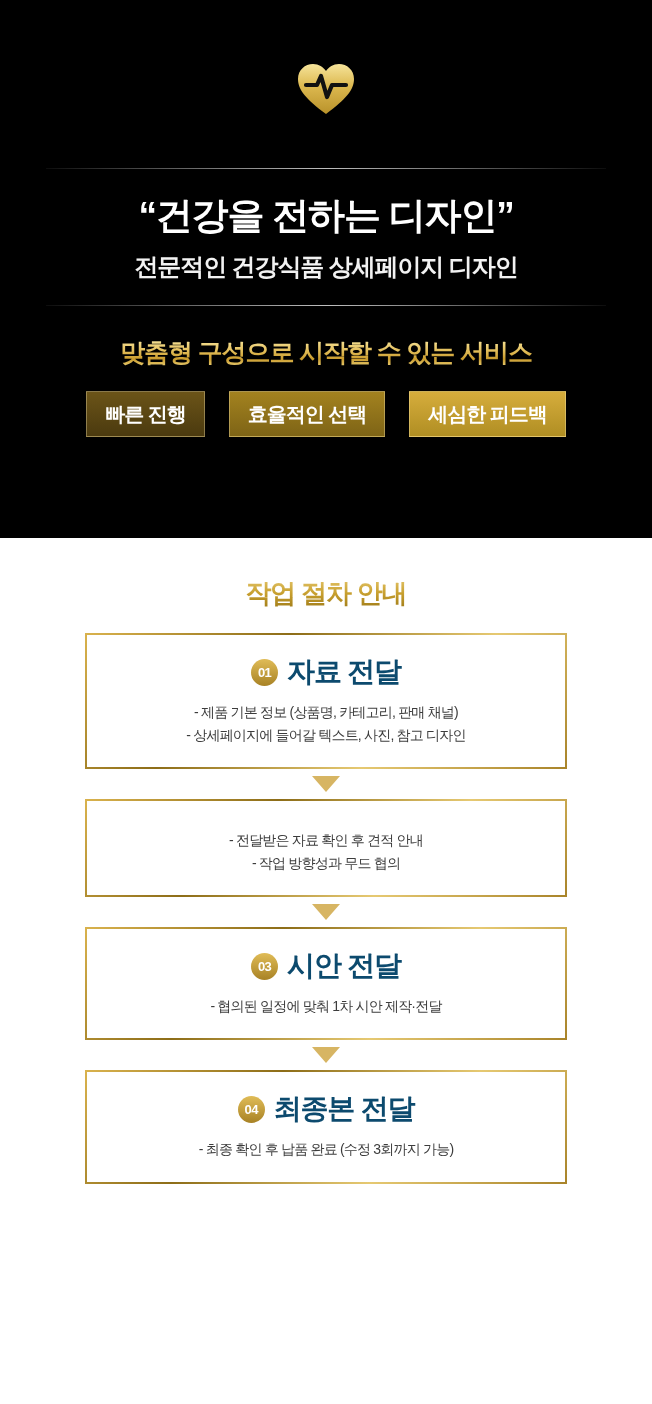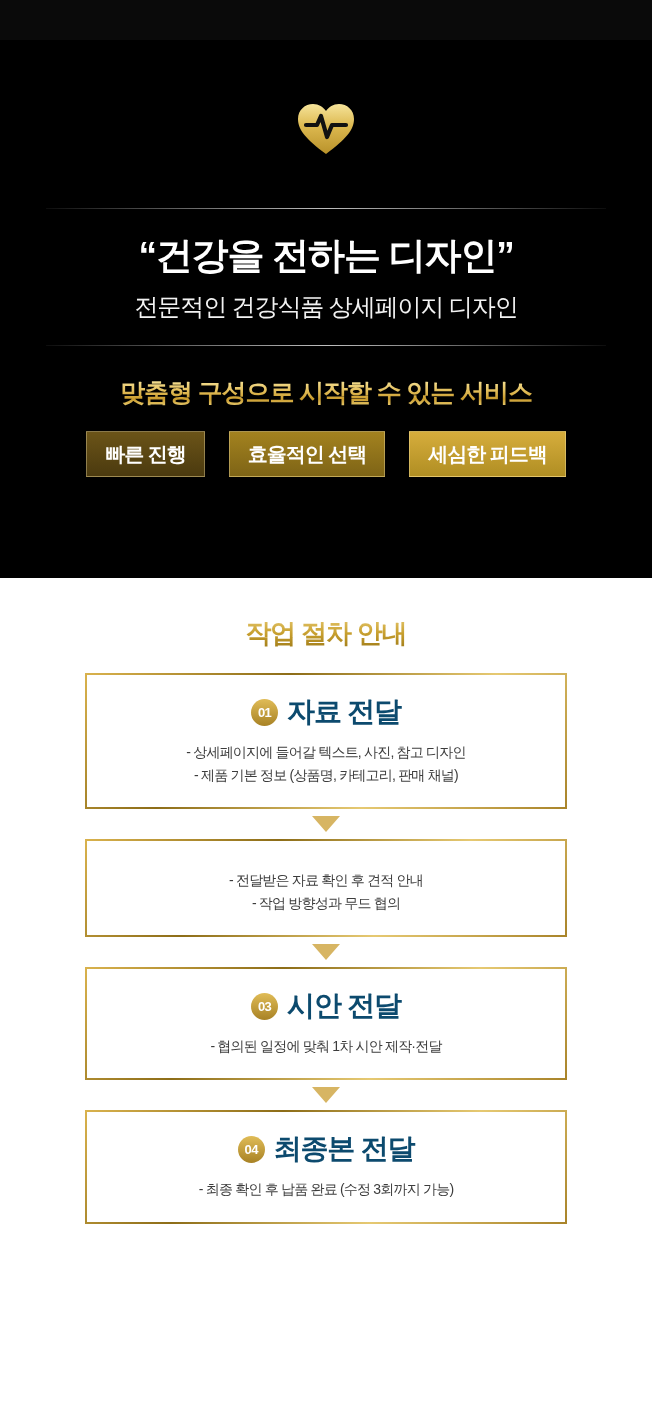--- a/index.html
+++ b/index.html
@@ -21,21 +21,20 @@
   }
 
   
   .hero {
     position: relative;
     height: 538px;
     background: #000;
     display: flex;
     flex-direction: column;
     align-items: center;
-    margin-top: 40px;
   }
   .logo-wrap {
     margin-top: 52px;
     width: 72px;
     height: 72px;
     display: flex;
     align-items: center;
     justify-content: center;
   }
   .rule {
@@ -50,21 +49,21 @@
     margin-top: 22px;
     font-size: 37px;
     font-weight: bold;
     letter-spacing: -1.2px;
     color: #ffffff;
     text-shadow: 0 2px 3px rgba(0,0,0,0.9);
   }
   .hero-sub {
     margin-top: 10px;
     font-size: 24px;
-    font-weight: normal;
+    font-weight: bold;
     letter-spacing: -1.1px;
     color: #f2f2f2;
   }
   .hero-gold {
     margin-top: 30px;
     font-size: 25px;
     font-weight: bold;
     letter-spacing: -1.1px;
     background: linear-gradient(180deg, #fdf0b0 0%, #e3be5a 45%, #c99b2c 70%, #f5e08f 100%);
     -webkit-background-clip: text;
@@ -215,22 +214,22 @@
     <div class="process-title">작업 절차 안내</div>
 
     <div class="steps">
 
       <div class="step-card">
         <div class="step-head">
           <span class="badge">01</span>
           <span class="step-title">자료 전달</span>
         </div>
         <div class="step-lines">
+          <div class="step-line">- 제품 기본 정보 (상품명, 카테고리, 판매 채널)</div>
           <div class="step-line">- 상세페이지에 들어갈 텍스트, 사진, 참고 디자인</div>
-          <div class="step-line">- 제품 기본 정보 (상품명, 카테고리, 판매 채널)</div>
         </div>
       </div>
 
       <div class="arrow">
           <div class="arrow-tri"></div>
         </div>
 
       <div class="step-card">
         <div class="step-lines">
           <div class="step-line">- 전달받은 자료 확인 후 견적 안내</div>

